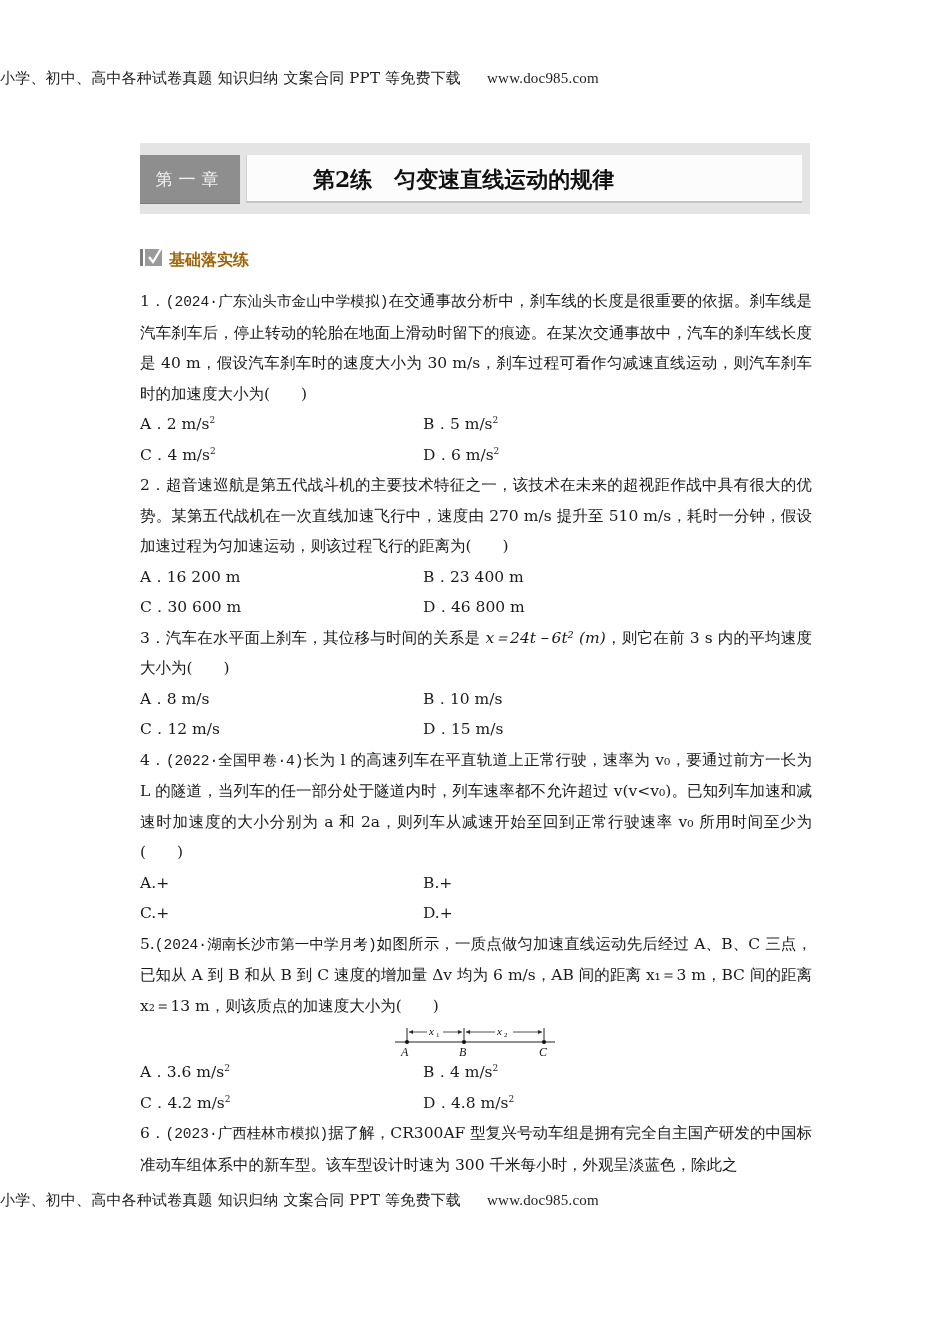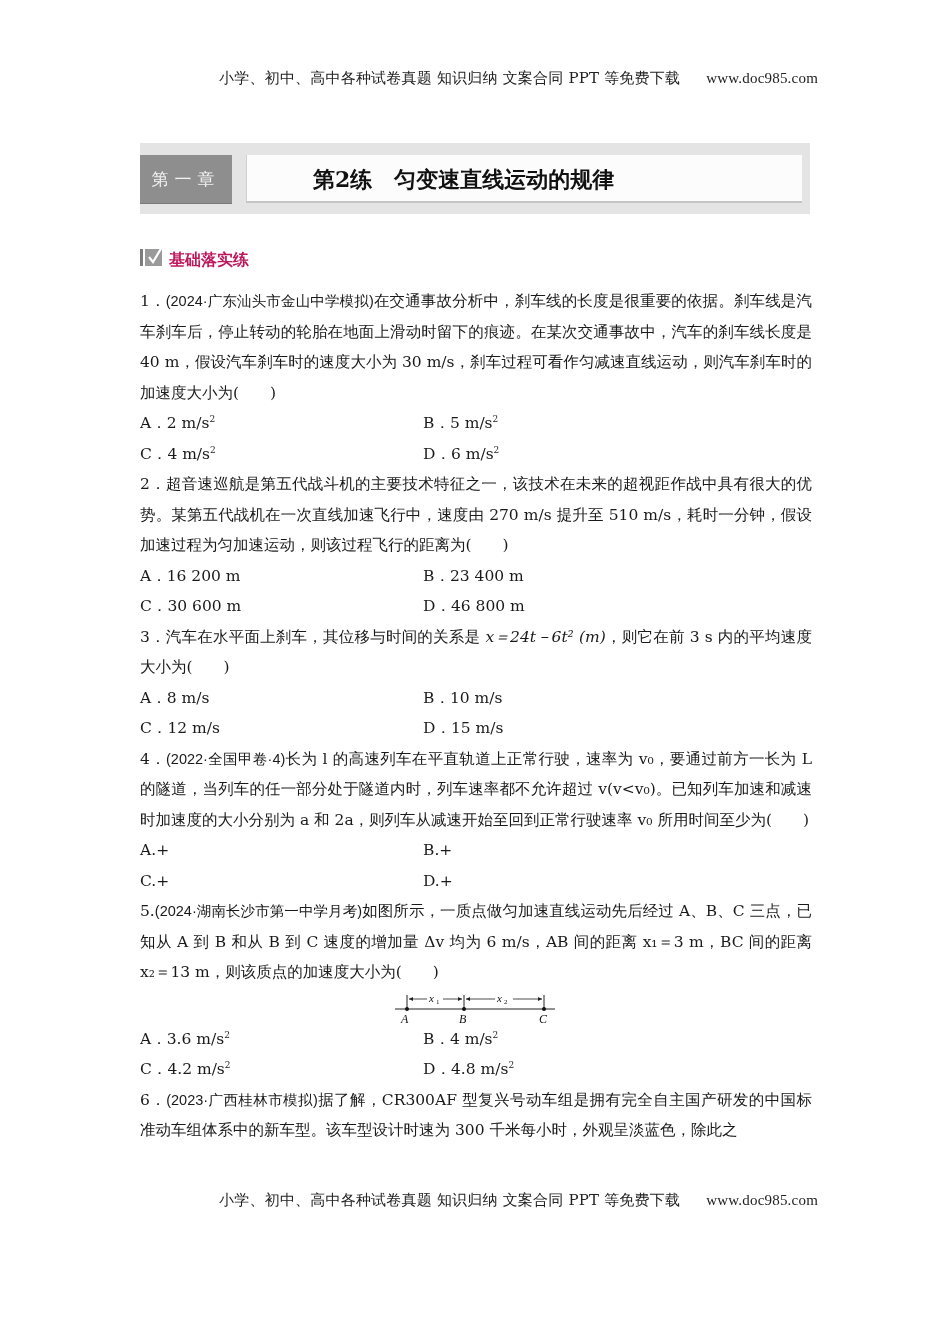--- a/index.html
+++ b/index.html
@@ -2,33 +2,33 @@
 <html><head>
 <meta charset="utf-8">
 <style>
   html, body { margin: 0; padding: 0; background: #ffffff; }
   body {
     width: 950px; height: 1344px; position: relative; overflow: hidden;
     font-family: "DejaVu Serif", "Liberation Serif", serif;
     color: #1a1a1a;
   }
   .watermark {
-    position: absolute; left: 0; width: 818px; text-align: right;
+    position: absolute; left: 0; width: 818px; text-align: left;
     font-size: 15px; color: #222; letter-spacing: 0.2px;
   }
   .watermark .url { margin-left: 26px; font-family: "Liberation Serif", serif; }
   .wm-top { top: 69px; }
   .wm-bottom { top: 1191px; }
 
   .chapter-band {
     position: absolute; left: 140px; top: 143px; width: 670px; height: 71px;
     background: #e4e4e4;
   }
   .chapter-box {
-    position: absolute; left: 0; top: 12px; width: 92px; height: 48px;
+    position: absolute; left: 0; top: 12px; width: 100px; height: 48px;
     background: #8e8e8e; color: #f2f2f2;
     font-family: "DejaVu Sans", sans-serif; font-size: 17px;
     display: flex; align-items: center; justify-content: center; letter-spacing: 6px;
     border-bottom: 1px solid #7a7a7a;
   }
   .title-box {
     position: absolute; left: 106px; top: 12px; right: 8px; height: 46px;
     background: #fcfcfc; border-bottom: 2px solid #c4c4c4;
     border-left: 1px solid #d0d0d0;
   }
@@ -40,29 +40,29 @@
   .section-head {
     position: absolute; left: 140px; top: 243px; height: 28px;
     display: flex; align-items: center;
   }
   .section-head .bar { width: 3px; height: 17px; background: #7c7c7c; margin-right: 2px; }
   .section-head .check {
     width: 17px; height: 17px; background: #9a9a9a; position: relative; margin-right: 7px;
   }
   .section-head .check svg { position: absolute; left: 1px; top: -4px; }
   .section-head .label {
-    font-family: Liberation Sans, sans-serif; font-weight: bold; font-size: 16px; color: #be185d; margin-top: 7px;
+    font-family: Liberation Sans, sans-serif; font-weight: bold; font-size: 16px; color: #a16207; margin-top: 7px;
   }
 
   .content {
     position: absolute; left: 140px; top: 286px; width: 672px;
     font-size: 15.5px; line-height: 30.5px;
   }
   .q-text { text-align: justify; text-align-last: left; }
-  .q-src { font-family: Liberation Sans, sans-serif; font-size: 14.5px; }
+  .q-src { font-family: Liberation Mono, monospace; font-size: 14.5px; }
   .opts { display: grid; grid-template-columns: 283px 1fr; }
   .opt { white-space: nowrap; }
   .opt sup { font-size: 9px; vertical-align: 6px; line-height: 0; }
   .figure {
     display: flex; justify-content: center; height: 40px; align-items: center; margin: 0 0 -4px 0;
   }
   i.var { font-style: italic; }
 </style>
 </head>
 <body>

